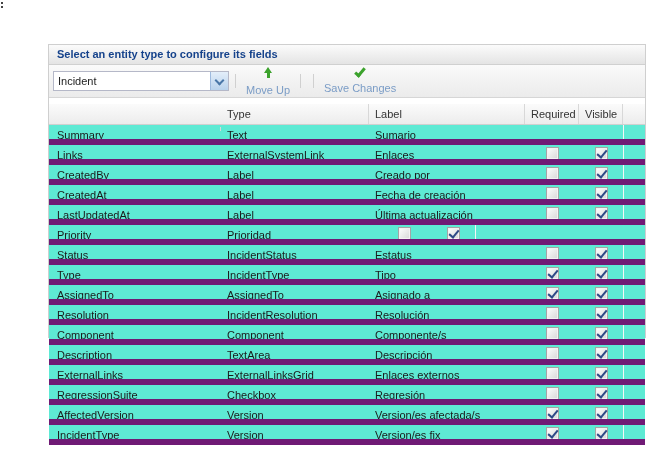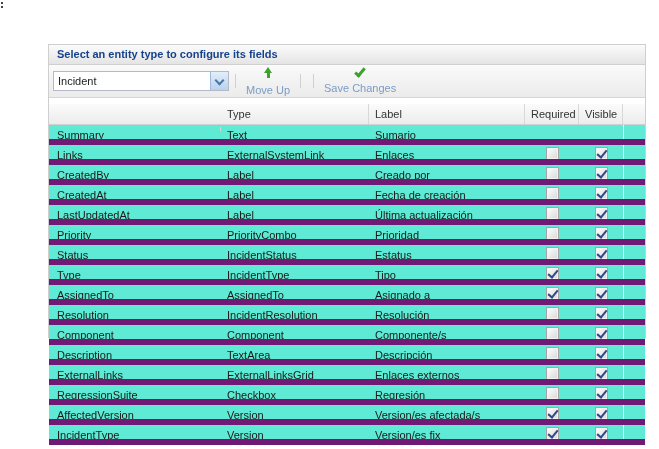--- a/index.html
+++ b/index.html
@@ -173,21 +173,20 @@
         <div class="cell cb-wrap c-req">
           <span class="cb"></span>
         </div>
         <div class="cell cb-wrap c-vis">
           <span class="cb checked"></span>
         </div>
         <div class="cell c-filler"></div>
       </div>
       <div class="grid-row">
         <div class="cell c-name">Priority</div>
-        <div class="cell c-type">PriorityCombo</div>
         <div class="cell c-label">Prioridad</div>
         <div class="cell cb-wrap c-req">
           <span class="cb"></span>
         </div>
         <div class="cell cb-wrap c-vis">
           <span class="cb checked"></span>
         </div>
         <div class="cell c-filler"></div>
       </div>
       <div class="grid-row">

